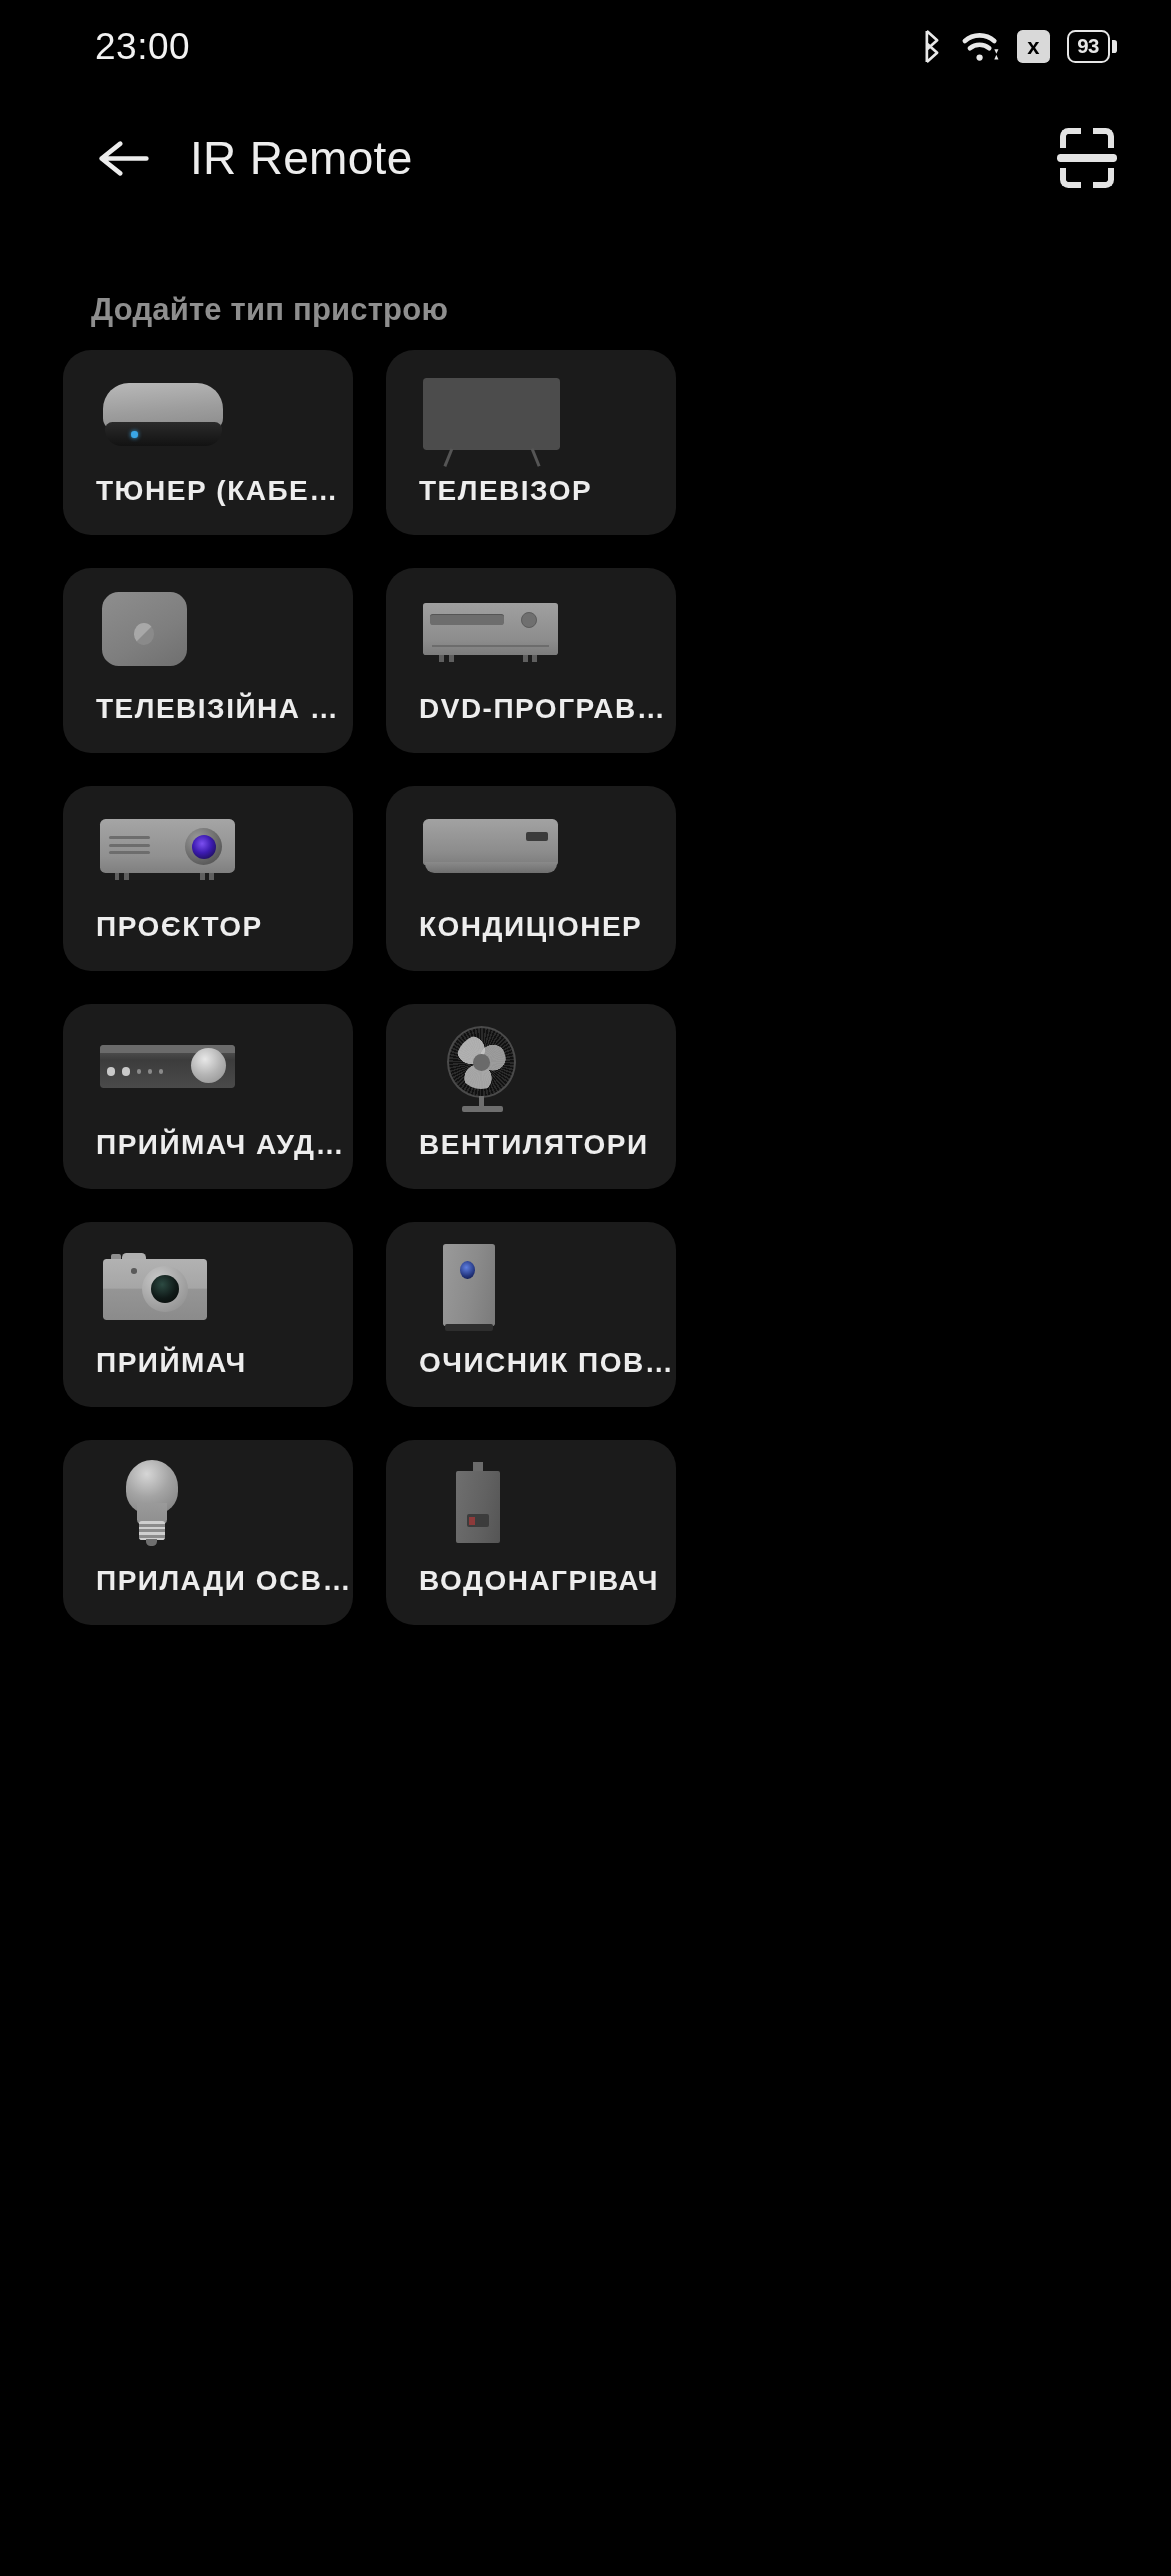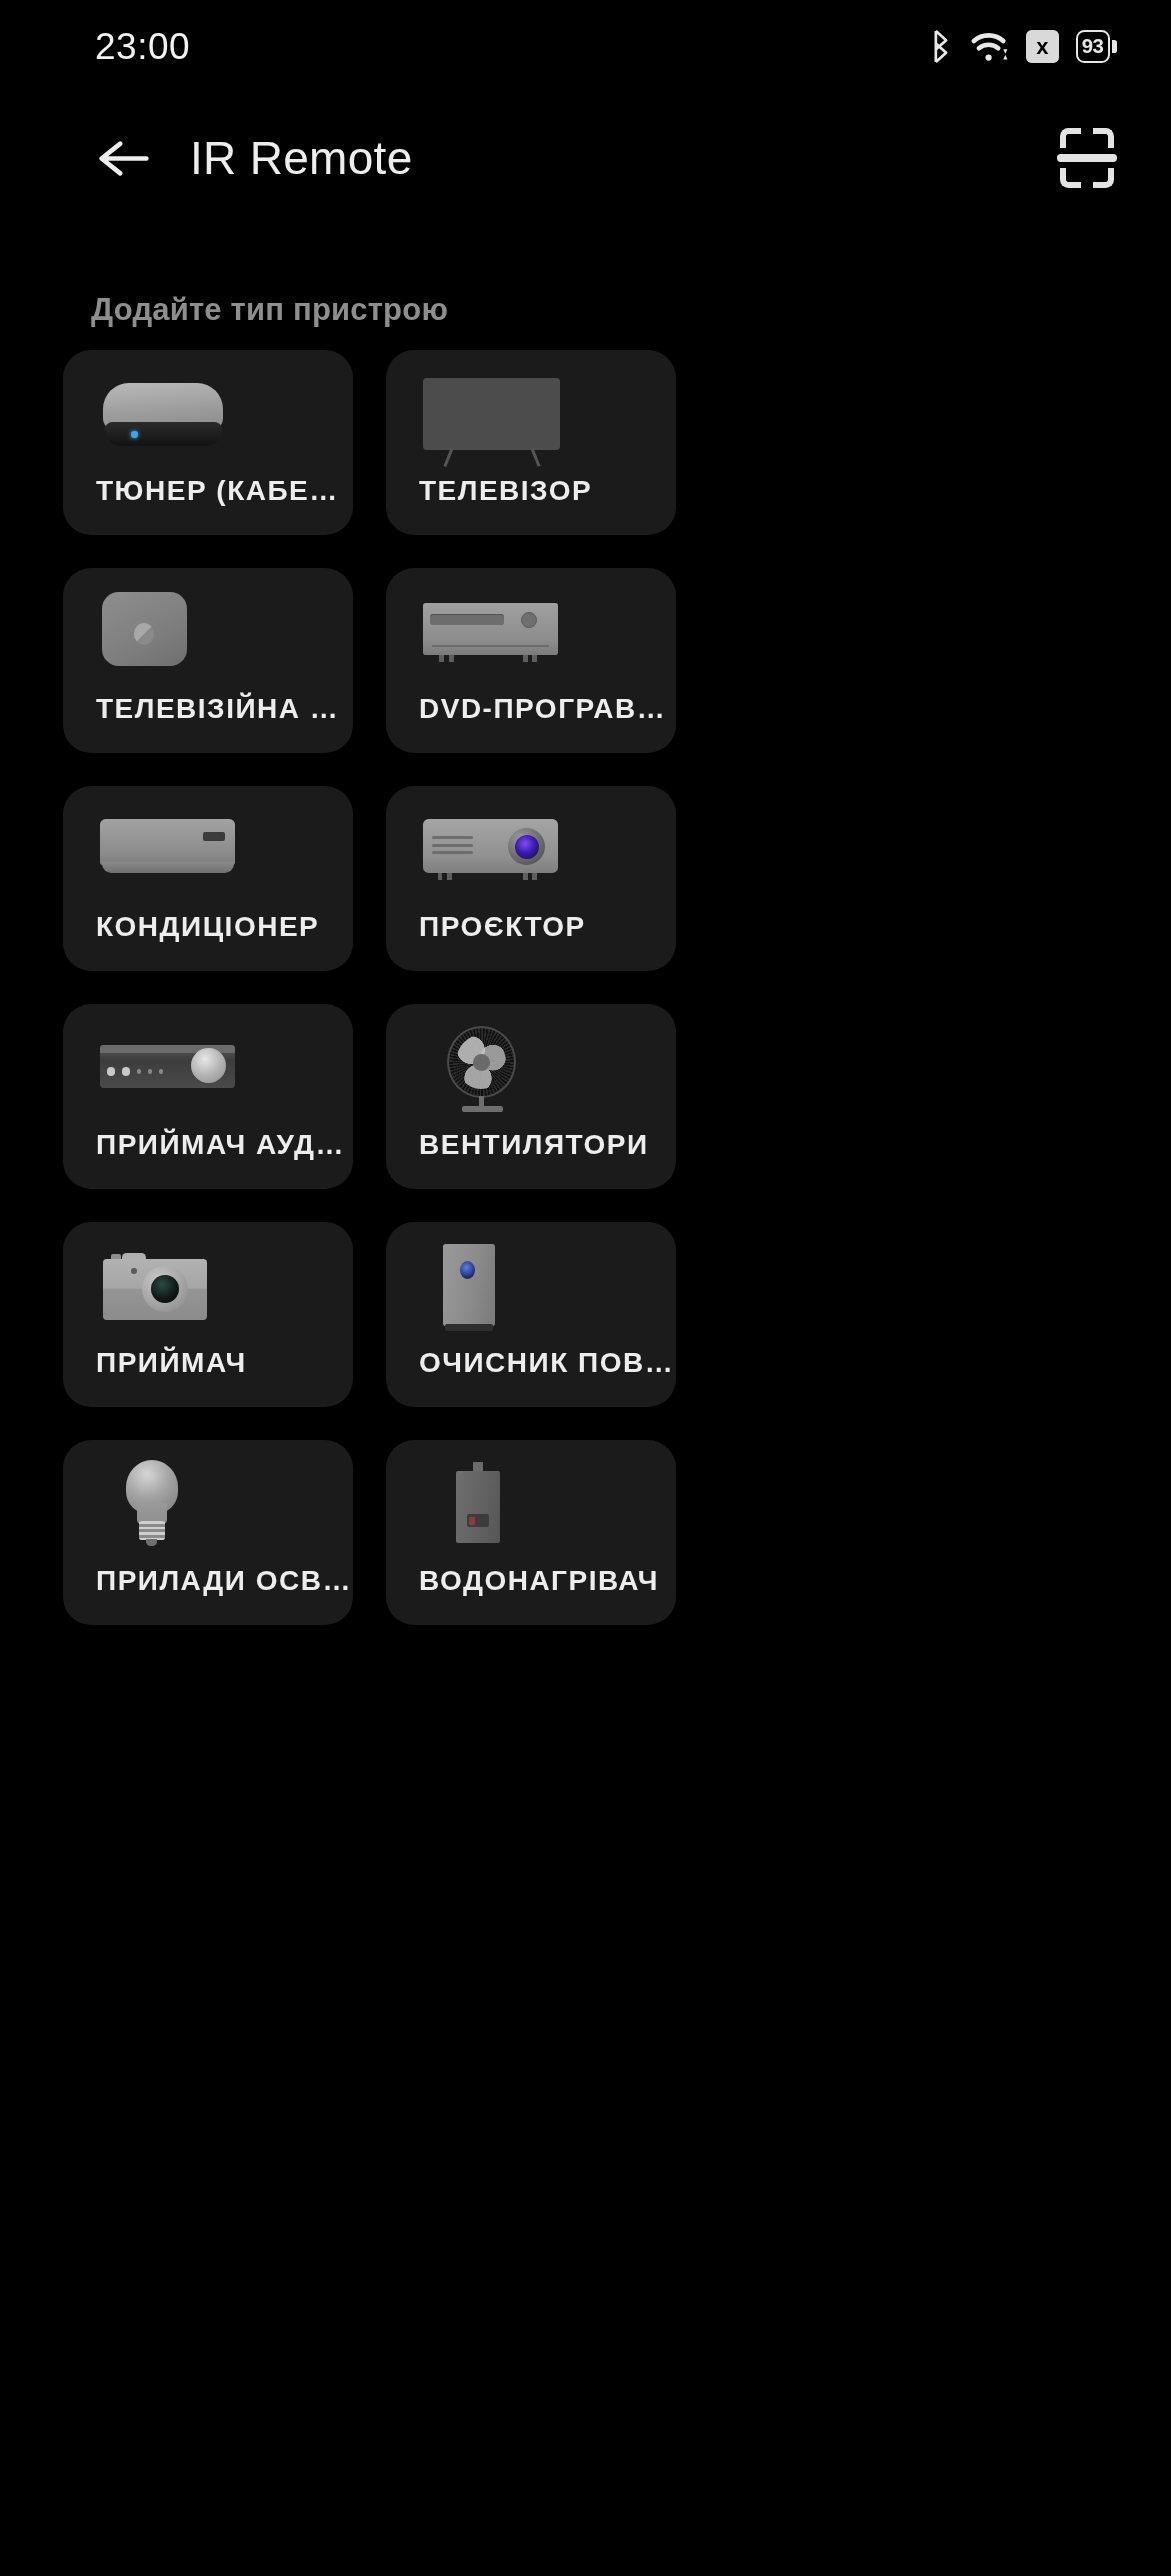--- a/index.html
+++ b/index.html
@@ -27,21 +27,21 @@
   .ic { display: block; }
   .sim-x {
     width: 33px; height: 33px; background: #d9d9d9; border-radius: 5.6px;
     display: flex; align-items: center; justify-content: center;
     color: #000; font-size: 22px; line-height: 1; font-weight: 700;
   }
   .battery {
     display: flex; align-items: center;
   }
   .battery-body {
-    width: 34px; height: 33px; border: 2.8px solid #e6e6e6; border-radius: 8.3px;
+    width: 43px; height: 33px; border: 2.8px solid #e6e6e6; border-radius: 8.3px;
     display: flex; align-items: center; justify-content: center;
     color: #e6e6e6; font-size: 20.4px; font-weight: 700; letter-spacing: -0.5px;
   }
   .battery-cap {
     width: 4.6px; height: 13px; background: #e6e6e6;
     border-radius: 0 2.8px 2.8px 0; margin-left: 2.8px;
   }
 
   
   .appbar {
@@ -435,31 +435,20 @@
           <span class="dvd-foot" style="left:104px"></span>
             <span class="dvd-foot" style="left:113px"></span>
         </div>
       </div>
       <div class="card-label">DVD-ПРОГРАВ…</div>
     </div>
 
     <div class="card">
       <div class="card-art">
         <div class="art">
-          <span class="ac-body"></span>
-            <span class="ac-display"></span>
-            <span class="ac-vent"></span>
-        </div>
-      </div>
-      <div class="card-label">КОНДИЦІОНЕР</div>
-    </div>
-
-    <div class="card">
-      <div class="card-art">
-        <div class="art">
           <span class="pj-body"></span>
           <span class="pj-grill">
               <span></span>
               <span></span>
               <span></span>
             </span>
           <span class="pj-lens-outer">
               <span class="pj-lens-inner"></span>
             </span>
           <span class="pj-foot" style="left:18.5px"></span>
@@ -467,20 +456,31 @@
           <span class="pj-foot" style="left:104px"></span>
             <span class="pj-foot" style="left:113px"></span>
         </div>
       </div>
       <div class="card-label">ПРОЄКТОР</div>
     </div>
 
     <div class="card">
       <div class="card-art">
         <div class="art">
+          <span class="ac-body"></span>
+            <span class="ac-display"></span>
+            <span class="ac-vent"></span>
+        </div>
+      </div>
+      <div class="card-label">КОНДИЦІОНЕР</div>
+    </div>
+
+    <div class="card">
+      <div class="card-art">
+        <div class="art">
           <span class="rx-body"></span>
             <span class="rx-strip"></span>
           <span class="rx-dots">
               <i></i>
               <i></i>
               <i class="sm"></i>
               <i class="sm"></i>
               <i class="sm"></i>
             </span>
           <span class="rx-knob"></span>

